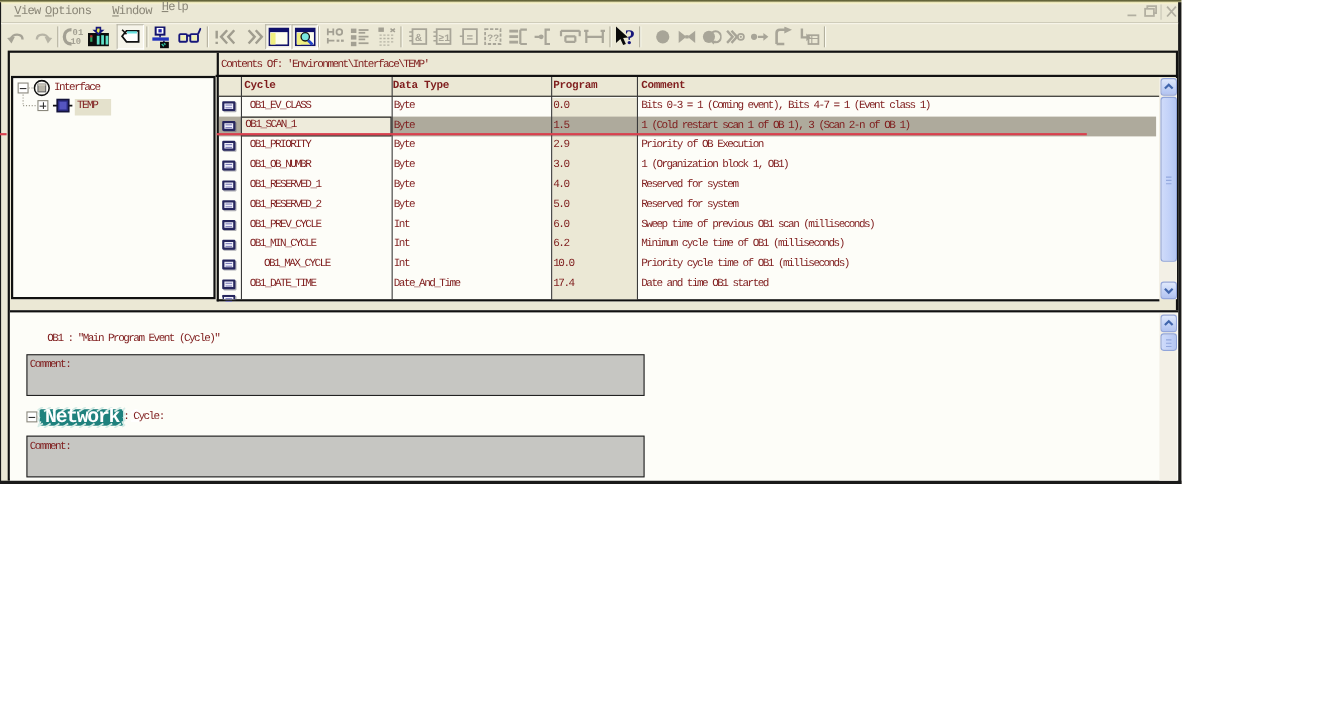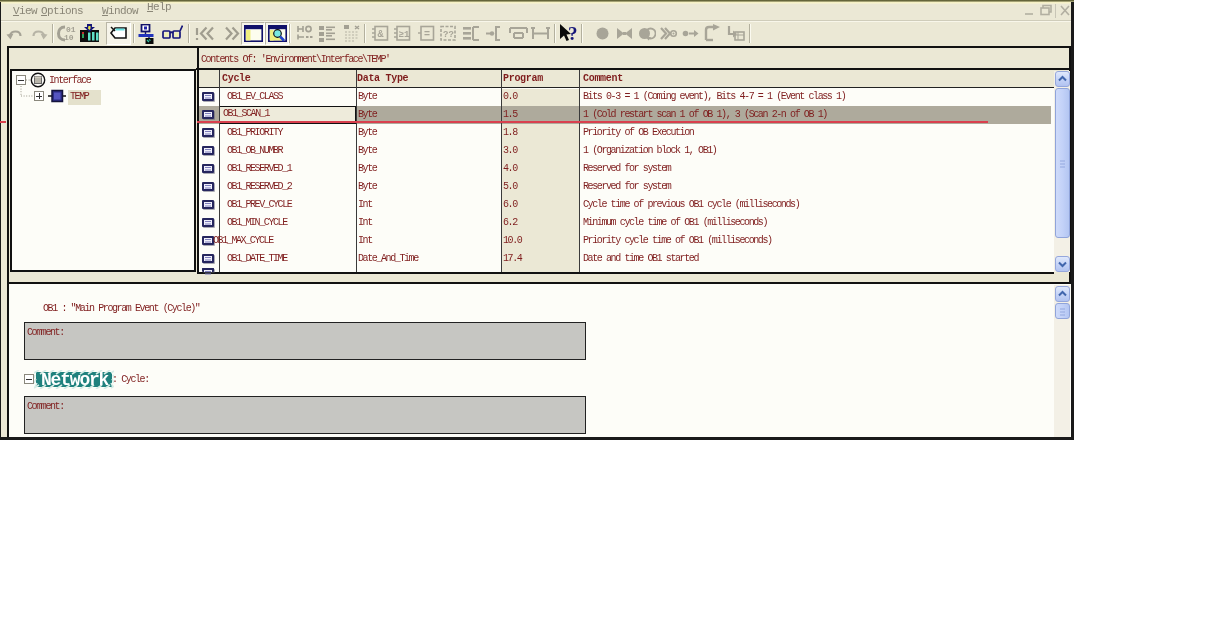--- a/index.html
+++ b/index.html
@@ -276,49 +276,49 @@
       <div class="a t" style="left:503px;top:88px">0.0</div>
       <div class="a t" style="left:583px;top:88px">Bits 0-3 = 1 (Coming event), Bits 4-7 = 1 (Event class 1)</div>
 <div class="ric" style="left:202px;top:110px"></div>
       <div class="a t" style="left:223px;top:104.5px">OB1_SCAN_1</div>
       <div class="a t" style="left:358px;top:106px">Byte</div>
       <div class="a t" style="left:503px;top:106px">1.5</div>
       <div class="a t" style="left:583px;top:106px">1 (Cold restart scan 1 of OB 1), 3 (Scan 2-n of OB 1)</div>
 <div class="ric" style="left:202px;top:128px"></div>
       <div class="a t" style="left:227px;top:124px">OB1_PRIORITY</div>
       <div class="a t" style="left:358px;top:124px">Byte</div>
-      <div class="a t" style="left:503px;top:124px">1.8</div>
+      <div class="a t" style="left:503px;top:124px">2.9</div>
       <div class="a t" style="left:583px;top:124px">Priority of OB Execution</div>
 <div class="ric" style="left:202px;top:146px"></div>
       <div class="a t" style="left:227px;top:142px">OB1_OB_NUMBR</div>
       <div class="a t" style="left:358px;top:142px">Byte</div>
       <div class="a t" style="left:503px;top:142px">3.0</div>
       <div class="a t" style="left:583px;top:142px">1 (Organization block 1, OB1)</div>
 <div class="ric" style="left:202px;top:164px"></div>
       <div class="a t" style="left:227px;top:160px">OB1_RESERVED_1</div>
       <div class="a t" style="left:358px;top:160px">Byte</div>
       <div class="a t" style="left:503px;top:160px">4.0</div>
       <div class="a t" style="left:583px;top:160px">Reserved for system</div>
 <div class="ric" style="left:202px;top:182px"></div>
       <div class="a t" style="left:227px;top:178px">OB1_RESERVED_2</div>
       <div class="a t" style="left:358px;top:178px">Byte</div>
       <div class="a t" style="left:503px;top:178px">5.0</div>
       <div class="a t" style="left:583px;top:178px">Reserved for system</div>
 <div class="ric" style="left:202px;top:200px"></div>
       <div class="a t" style="left:227px;top:196px">OB1_PREV_CYCLE</div>
       <div class="a t" style="left:358px;top:196px">Int</div>
       <div class="a t" style="left:503px;top:196px">6.0</div>
-      <div class="a t" style="left:583px;top:196px">Cycle time of previous OB1 cycle (milliseconds)</div>
+      <div class="a t" style="left:583px;top:196px">Sweep time of previous OB1 scan (milliseconds)</div>
 <div class="ric" style="left:202px;top:218px"></div>
       <div class="a t" style="left:227px;top:214px">OB1_MIN_CYCLE</div>
       <div class="a t" style="left:358px;top:214px">Int</div>
       <div class="a t" style="left:503px;top:214px">6.2</div>
       <div class="a t" style="left:583px;top:214px">Minimum cycle time of OB1 (milliseconds)</div>
 <div class="ric" style="left:202px;top:236px"></div>
-      <div class="a t" style="left:213px;top:232px">OB1_MAX_CYCLE</div>
+      <div class="a t" style="left:240px;top:232px">OB1_MAX_CYCLE</div>
       <div class="a t" style="left:358px;top:232px">Int</div>
       <div class="a t" style="left:503px;top:232px">10.0</div>
       <div class="a t" style="left:583px;top:232px">Priority cycle time of OB1 (milliseconds)</div>
 <div class="ric" style="left:202px;top:254px"></div>
       <div class="a t" style="left:227px;top:250px">OB1_DATE_TIME</div>
       <div class="a t" style="left:358px;top:250px">Date_And_Time</div>
       <div class="a t" style="left:503px;top:250px">17.4</div>
       <div class="a t" style="left:583px;top:250px">Date and time OB1 started</div>
 <div class="ric" style="left:202px;top:268px;height:4px;border-bottom:none"></div>
 </div>

